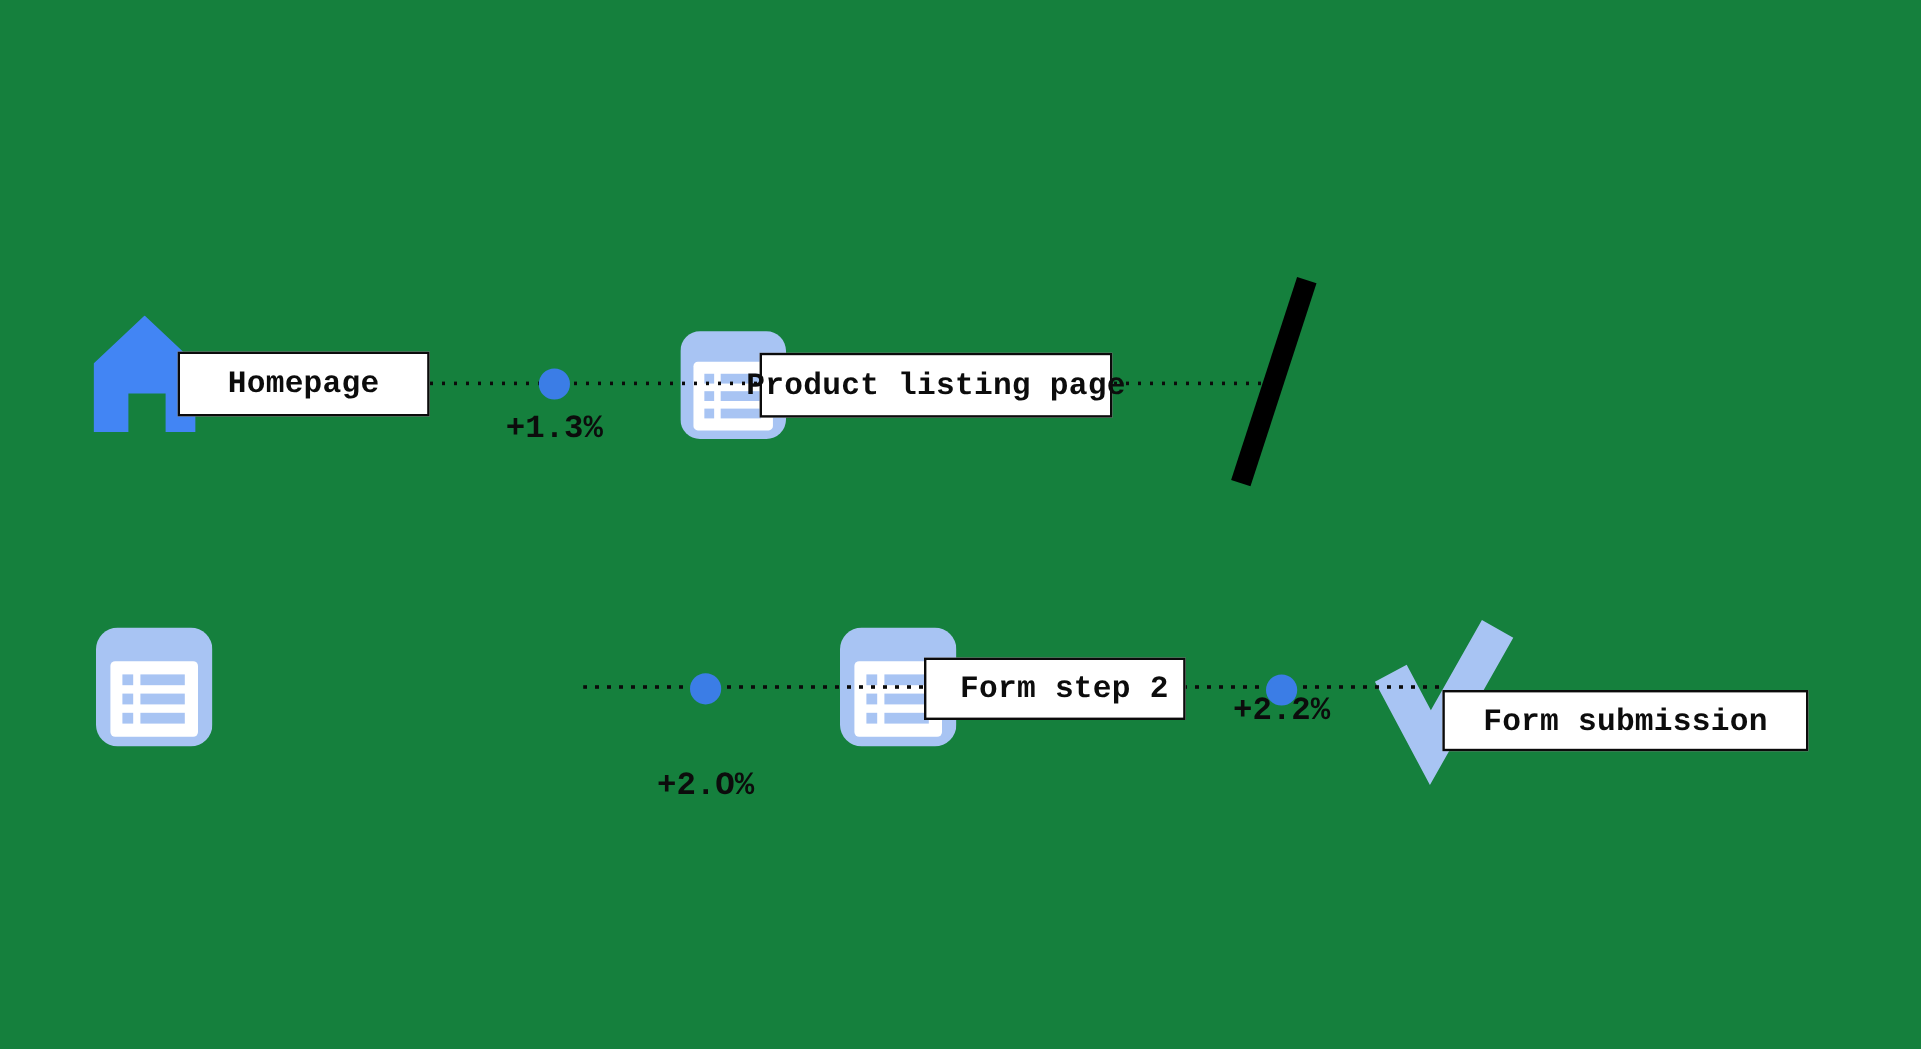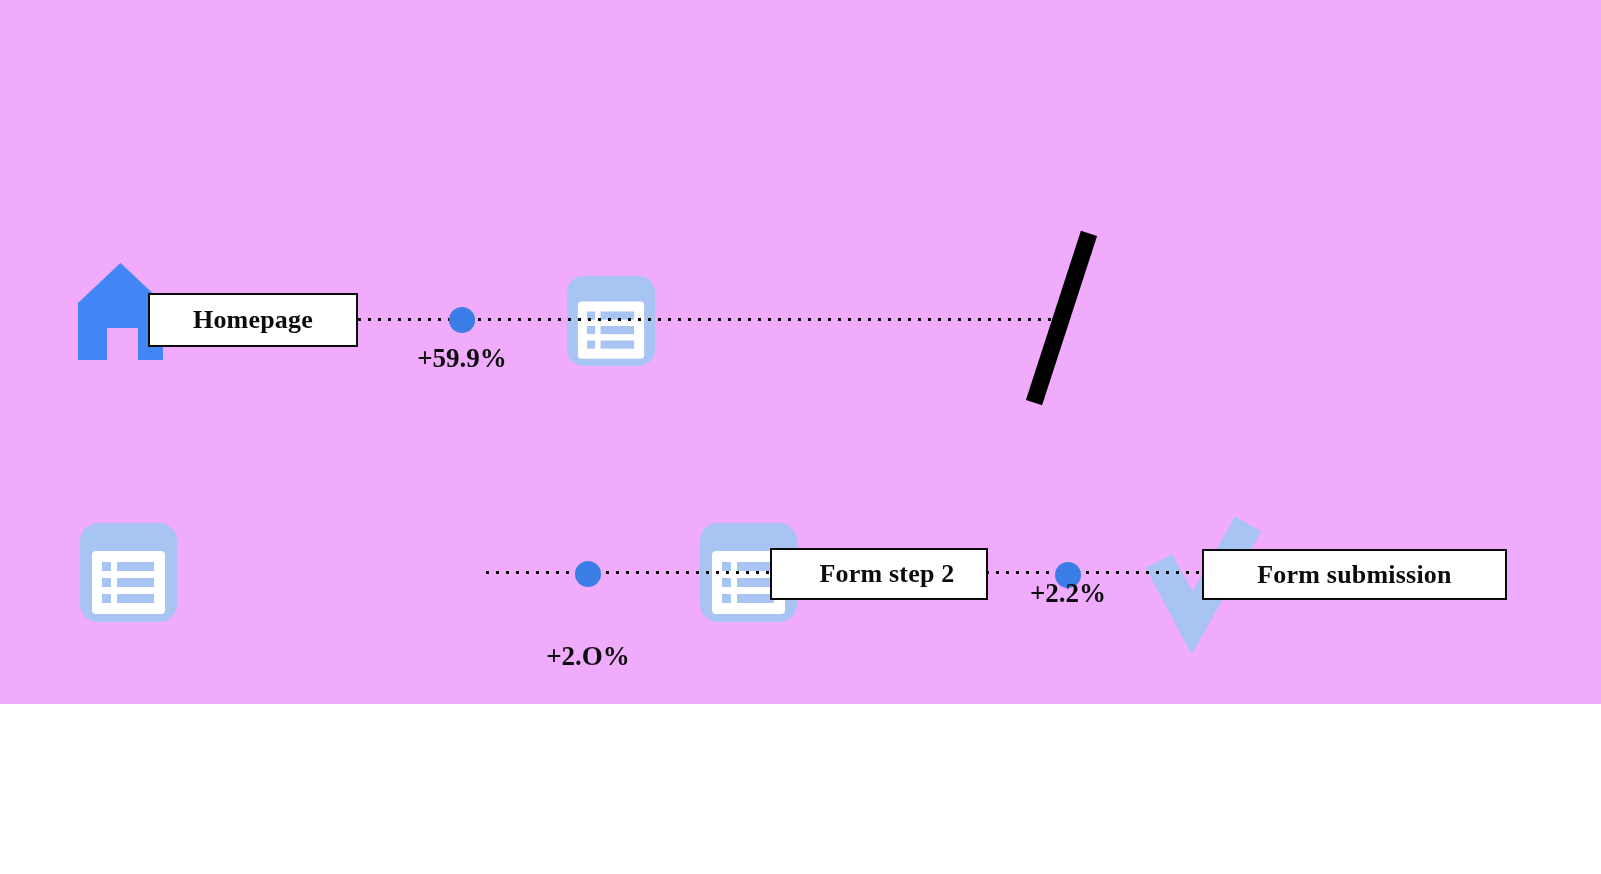--- a/index.html
+++ b/index.html
@@ -1,21 +1,21 @@
 <!DOCTYPE html>
 <html><head>
 <meta charset="utf-8">
 <style>
   html, body { margin: 0; padding: 0; background: #ffffff; }
   .canvas {
     position: relative;
     width: 1601px;
-    height: 704px;
-    background: #f0abfc;
-    font-family: Liberation Serif, serif;
+    height: 874px;
+    background: #15803d;
+    font-family: Liberation Mono, monospace;
     overflow: hidden;
   }
   .icon { position: absolute; z-index: 1; }
   .dotline {
     position: absolute;
     height: 3px;
     z-index: 2;
     background-image: repeating-linear-gradient(90deg, #0b0b0b 0 3px, transparent 3px 10px);
   }
   .label-box {
@@ -81,23 +81,26 @@
     <rect x="22" y="55" width="9" height="9" fill="#a8c4f3"></rect>
     <rect x="37" y="55" width="37" height="9" fill="#a8c4f3"></rect>
     <rect x="22" y="71" width="9" height="9" fill="#a8c4f3"></rect>
     <rect x="37" y="71" width="37" height="9" fill="#a8c4f3"></rect>
   </svg>
 
   <div class="label-box" style="left:148px; top:293px; width:210px; height:54px;">
     <span>Homepage</span>
   </div>
 
+  <div class="label-box" style="left:633px; top:294px; width:294px; height:54px;">
+    <span>Product listing page</span>
+  </div>
 
   <div class="node-dot" style="left:449px; top:307px;"></div>
-  <div class="delta" style="left:462px; top:345px;">+59.9%</div>
+  <div class="delta" style="left:462px; top:345px;">+1.3%</div>
 
   <div class="slash-marker"></div>
 
   <svg class="icon" style="left:80px; top:523px;" width="97" height="99" viewBox="0 0 97 99">
     <rect x="0" y="0" width="97" height="99" rx="18" fill="#a8c4f3"></rect>
     <rect x="12" y="28" width="73" height="63" rx="4" fill="#ffffff"></rect>
     <rect x="22" y="39" width="9" height="9" fill="#a8c4f3"></rect>
     <rect x="37" y="39" width="37" height="9" fill="#a8c4f3"></rect>
     <rect x="22" y="55" width="9" height="9" fill="#a8c4f3"></rect>
     <rect x="37" y="55" width="37" height="9" fill="#a8c4f3"></rect>
@@ -120,21 +123,21 @@
 
   <svg class="icon" style="left:1140px; top:508px; overflow:visible;" width="120" height="120" viewBox="0 0 120 120">
     <polyline points="19,53 52,115 108,16" fill="none" stroke="#a8c4f3" stroke-width="30" stroke-linecap="butt" stroke-linejoin="miter"></polyline>
   </svg>
 
 
   <div class="label-box" style="left:770px; top:548px; width:218px; height:52px;padding-left:16px;">
     <span>Form step 2</span>
   </div>
 
-  <div class="label-box" style="left:1202px; top:549px; width:305px; height:51px;">
+  <div class="label-box" style="left:1202px; top:575px; width:305px; height:51px;">
     <span>Form submission</span>
   </div>
 
   <div class="node-dot" style="left:575px; top:561px;"></div>
   <div class="delta" style="left:588px; top:599px;margin-top:44px;">+2.O%</div>
 
   <div class="node-dot" style="left:1055px; top:562px;"></div>
   <div class="delta" style="left:1068px; top:580px;">+2.2%</div>
 
 </div>

